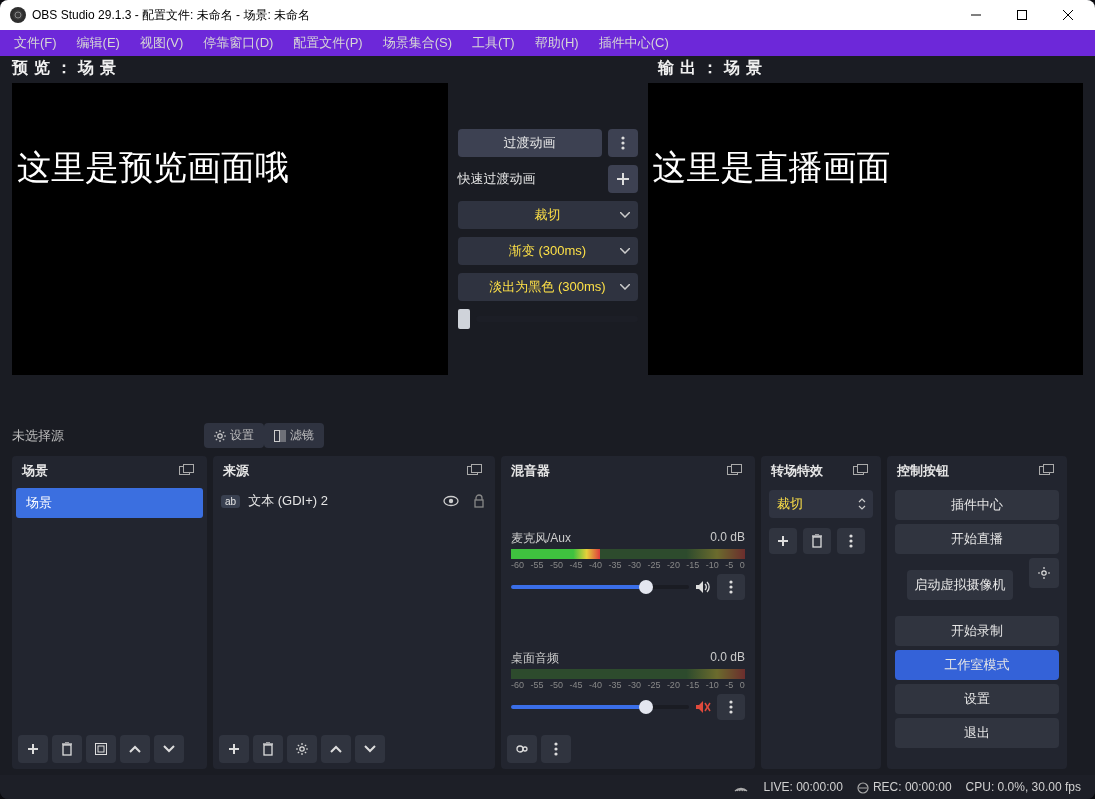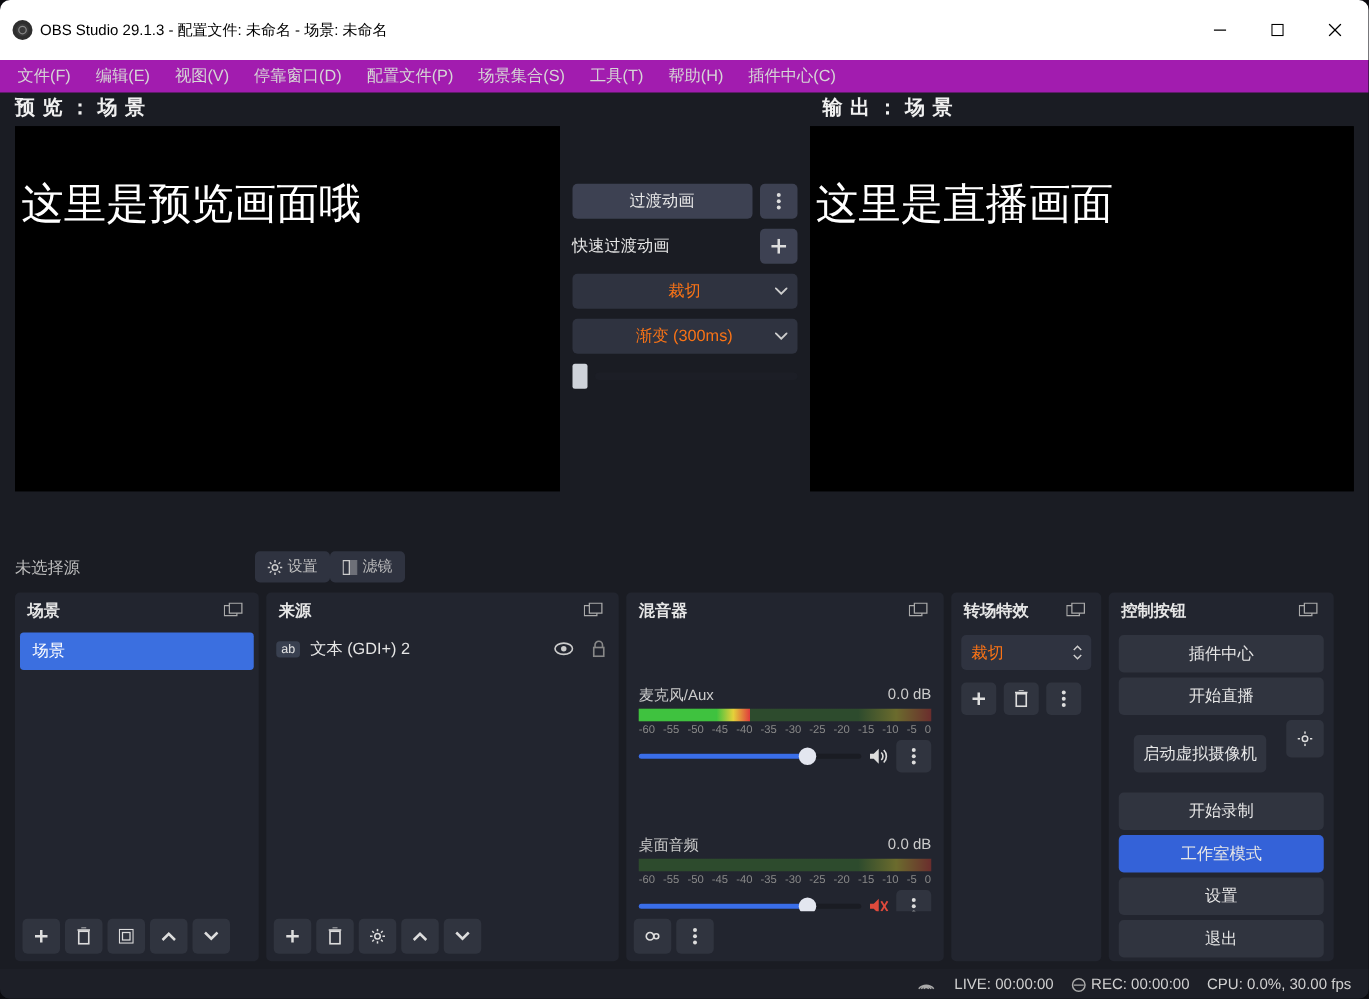--- a/index.html
+++ b/index.html
@@ -1,38 +1,38 @@
 <!DOCTYPE html>
 <html><head>
 <meta charset="utf-8">
 <style>
   * { box-sizing: border-box; margin: 0; padding: 0; font-family: "Microsoft YaHei", Arial, sans-serif; }
   body { width: 1095px; height: 799px; background: #0b0b0f; overflow: hidden; color: #e6e6e6; font-size: 13px; }
   .window { width: 1095px; height: 799px; background: #1a1c23; border-radius: 8px; overflow: hidden; display: flex; flex-direction: column; position: relative; }
   
-  .titlebar { height: 48px; background: #fff; color: #000; display: flex; align-items: center; padding: 0 4px; font-size: 12px; }
+  .titlebar { height: 30px; background: #fff; color: #000; display: flex; align-items: center; padding: 0 4px; font-size: 12px; }
   .titlebar .app-icon { width: 16px; height: 16px; background: #2e2e2e; border-radius: 50%; margin: 0 6px; display:flex; align-items:center; justify-content:center;}
   .titlebar .title-text { flex: 1; }
   .winbtn { width: 46px; height: 30px; display: flex; align-items: center; justify-content: center; }
   
-  .menubar { height: 26px; background: #a21caf; display: flex; align-items: center; padding: 0 6px; gap: 4px; font-size: 13px; color: #d6d6d6;}
+  .menubar { height: 26px; background: #6d28d9; display: flex; align-items: center; padding: 0 6px; gap: 4px; font-size: 13px; color: #d6d6d6;}
   .menubar .mitem { padding: 2px 8px; border-radius: 3px; }
   
   .preview-labels { display: flex; padding: 2px 12px 0 12px; }
   .preview-labels .lbl { font-size: 16px; font-family: SimSun, serif; font-weight: bold; letter-spacing: 1px; color:#f0f0f0;}
   .preview-labels .spacer { flex:1; }
   
   .preview-area { display: flex; padding: 4px 12px 10px 12px; gap: 10px; height: 306px; }
   .video-box { flex: 1; background: #000; border: 1px solid #000; display:flex; align-items:flex-start; color:#fff;}
-  .video-box .big { font-size: 34px; font-family: SimSun, serif; padding: 42px 4px; line-height:1.2;}
+  .video-box .big { font-size: 34px; font-family: SimSun, serif; padding: 42px 4px; line-height:1.2;margin-top:22px;}
   .center-col { width: 180px; display: flex; flex-direction: column; gap: 8px; padding-top: 46px;}
   .center-row { display:flex; gap:6px; align-items:center;}
   .btn { background: #3d4152; color:#e8e8e8; border:none; border-radius:4px; height:28px; display:flex; align-items:center; justify-content:center; font-size:13px; cursor:pointer;}
   .btn.icon { width:30px;}
-  .select { background:#2f3340; border-radius:4px; height:28px; display:flex; align-items:center; justify-content:center; position:relative; color:#f97316;}
+  .select { background:#2f3340; border-radius:4px; height:28px; display:flex; align-items:center; justify-content:center; position:relative; color:#fde047;}
   .select .chev { position:absolute; right:8px; }
   .slider-row { display:flex; align-items:center; gap:6px;}
   .slider-thumb { width:12px; height:20px; background:#cfd3da; border-radius:2px;}
   .slider-track { flex:1; height:6px; background:#1c1e26; border-radius:3px;}
   
   .filterbar { padding: 38px 12px 8px 12px; display:flex; align-items:center; gap:0; color:#bdbdbd;}
   .filterbar .lbl { flex:0 0 auto; font-size:13px; margin-right: 140px;}
   .smbtn { background:#2f3340; border-radius:4px; padding:4px 10px; display:flex; align-items:center; gap:4px; font-size:12px;}
   
   .panels { flex:1; display:flex; gap:6px; padding:0 12px 6px 12px; min-height:0;}
@@ -151,20 +151,28 @@
       <div class="select">
         <span>裁切</span>
         <span class="chev">
           <svg width="10" height="6">
               <path d="M0 0 L5 5 L10 0" fill="none" stroke="#ccc" stroke-width="1.5"></path>
             </svg>
         </span>
       </div>
       <div class="select">
         <span>渐变 (300ms)</span>
+        <span class="chev">
+          <svg width="10" height="6">
+              <path d="M0 0 L5 5 L10 0" fill="none" stroke="#ccc" stroke-width="1.5"></path>
+            </svg>
+        </span>
+      </div>
+      <div class="select">
+        <span>淡出为黑色 (300ms)</span>
         <span class="chev">
           <svg width="10" height="6">
               <path d="M0 0 L5 5 L10 0" fill="none" stroke="#ccc" stroke-width="1.5"></path>
             </svg>
         </span>
       </div>
       <div class="slider-row">
         <div class="slider-thumb"></div>
         <div class="slider-track"></div>
       </div>

